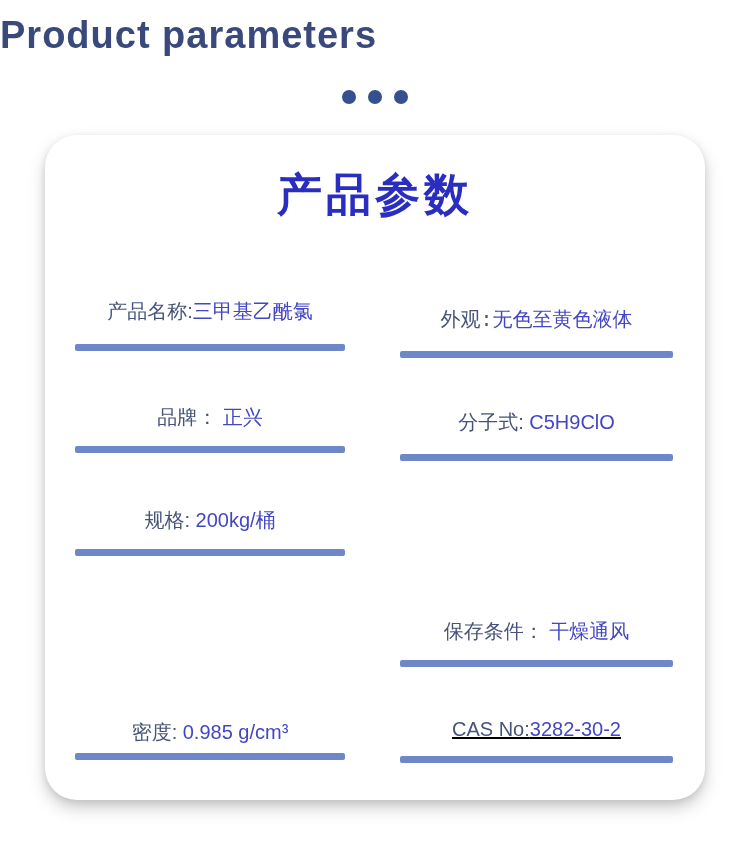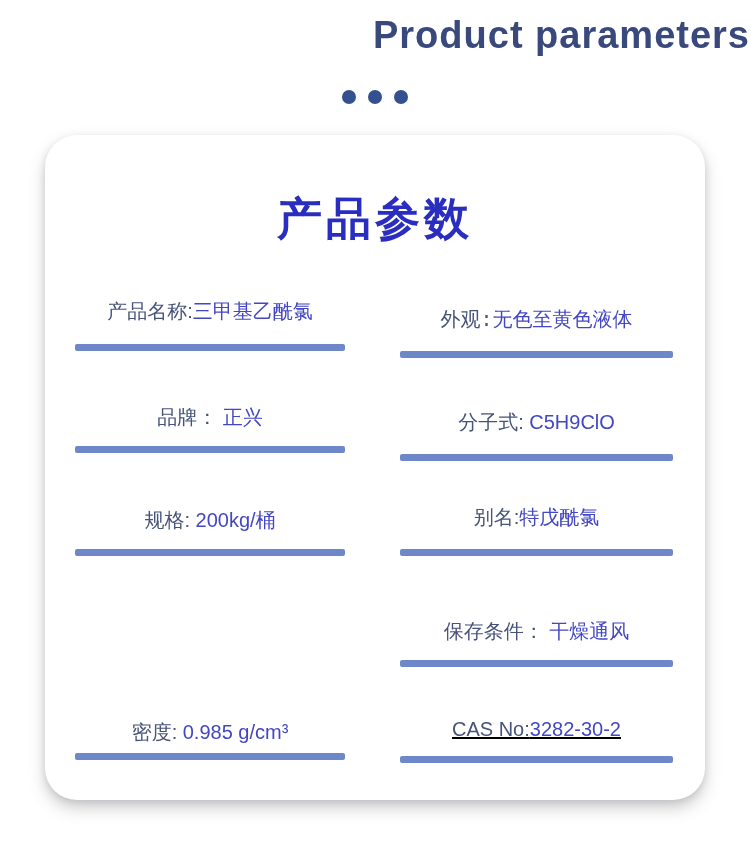--- a/index.html
+++ b/index.html
@@ -8,21 +8,21 @@
     font-family: "Liberation Sans", "DejaVu Sans", sans-serif;
     background:#ffffff;
     position:relative;
     overflow:hidden;
   }
   .page { position:absolute; inset:0; }
 
   
   .header-title {
     position:absolute; top:14px; left:0; width:750px;
-    text-align:right;
+    text-align:left;
     font-size:38px; font-weight:700;
     color:#3a497b; letter-spacing:1px;
   }
   .dots {
     position:absolute; top:90px; left:0; width:750px;
     display:flex; justify-content:center; gap:12px;
   }
   .dot {
     width:14px; height:14px; border-radius:50%;
     background:#35508f; display:inline-block;
@@ -33,21 +33,20 @@
     position:absolute; left:45px; top:135px;
     width:660px; height:665px;
     background:#ffffff; border-radius:32px;
     box-shadow: 0 8px 16px rgba(90,90,95,0.30), 0 2px 6px rgba(120,120,125,0.18);
   }
   .card-title {
     position:absolute; top:165px; left:0; width:750px;
     text-align:center;
     font-size:45px; font-weight:700; letter-spacing:4px;
     color:#2a2ec0;
-    margin-top:24px;
   }
 
   
   .cell { position:absolute; text-align:center; }
   .cell .text {
     font-size:20px; line-height:36px; white-space:nowrap;
   }
   .cell .lab { color:#475379; }
   .cell .val { color:#4447c4; }
   .cell .underline {
@@ -110,26 +109,20 @@
     <div class="underline"></div>
   </div>
 
   <div class="cell c4">
     <div class="text">
       <span class="lab">规格: </span><span class="val">200kg/桶</span>
     </div>
     <div class="underline"></div>
   </div>
 
-  <div class="cell c5">
-    <div class="text">
-      <span class="lab">别名:</span><span class="val">特戊酰氯</span>
-    </div>
-    <div class="underline"></div>
-  </div>
 
 
   <div class="cell c7">
     <div class="text">
       <span class="lab">保存条件： </span><span class="val">干燥通风</span>
     </div>
     <div class="underline"></div>
   </div>
 
   <div class="cell c8">

